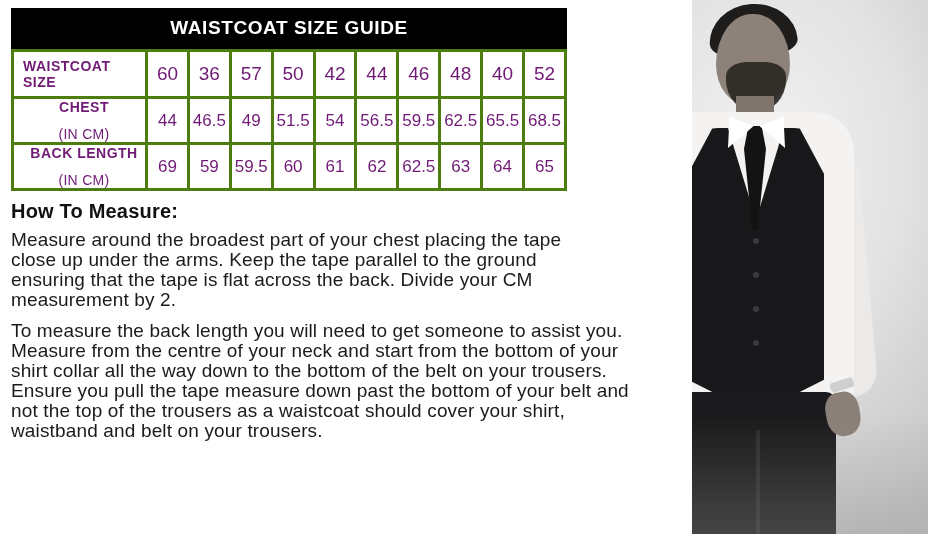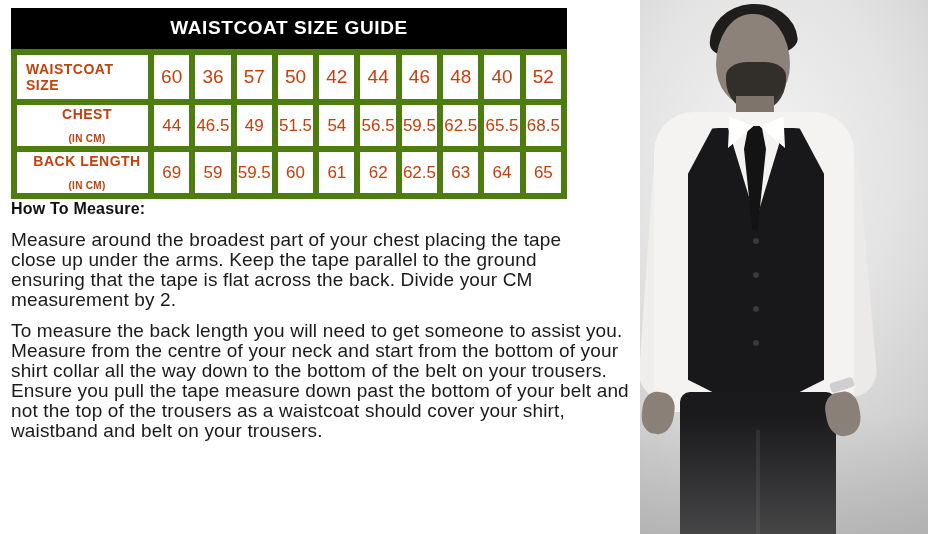--- a/index.html
+++ b/index.html
@@ -19,21 +19,21 @@
     position: relative;
     width: 928px;
     height: 534px;
   }
 
   
   .left-col {
     position: absolute;
     left: 0;
     top: 0;
-    width: 640px;
+    width: 692px;
     height: 534px;
     background: #ffffff;
     z-index: 2;
   }
 
   .size-table-wrap {
     position: absolute;
     left: 11px;
     top: 8px;
     width: 556px;
@@ -49,41 +49,41 @@
     font-weight: 600;
     font-family: "Liberation Sans", sans-serif;
   }
 
   table.size-table {
     border-collapse: collapse;
     width: 556px;
     table-layout: fixed;
   }
   table.size-table td {
-    border: 6px solid #4d7c0f;
+    border: 3px solid #4d7c0f;
     padding: 0;
     text-align: center;
     vertical-align: middle;
     font-size: 16px;
-    color: #c2410c;
+    color: #701a75;
     height: 40px;
   }
   table.size-table td.rowhead {
     text-align: left;
     padding-left: 9px;
     font-size: 14px;
     font-weight: 700;
     letter-spacing: 0.5px;
     line-height: 1.15;
     width: 122px;
   }
   td.rowhead .unit {
     display: block;
-    font-size: 10px;
-    font-weight: 700;
+    font-size: 14px;
+    font-weight: 400;
     letter-spacing: 0.3px;
     margin-top: 11px;
   }
   td.rowhead .hdr-inline {
     display: inline;
   }
   table.size-table td.val {
     font-size: 17px;
     font-weight: 400;
   }
@@ -95,21 +95,21 @@
   }
   table.size-table tr.data-row td {
     height: 41px;
     text-align: center;
   }
 
   .how-title {
     position: absolute;
     left: 11px;
     top: 200px;
-    font-size: 16px;
+    font-size: 20px;
     font-weight: 700;
     letter-spacing: 0.2px;
     color: #111111;
   }
 
   .para {
     position: absolute;
     left: 11px;
     font-size: 19px;
     line-height: 20px;

